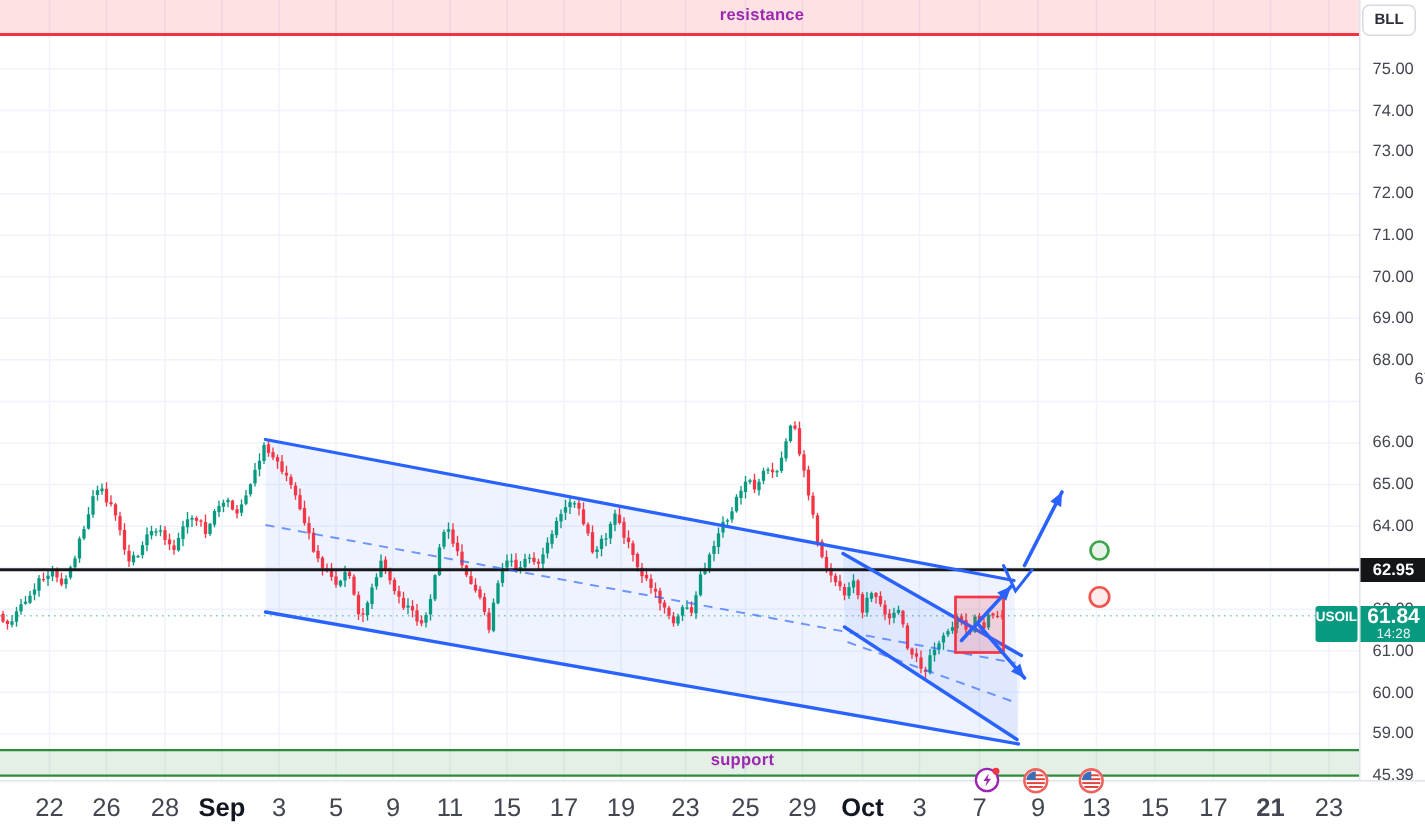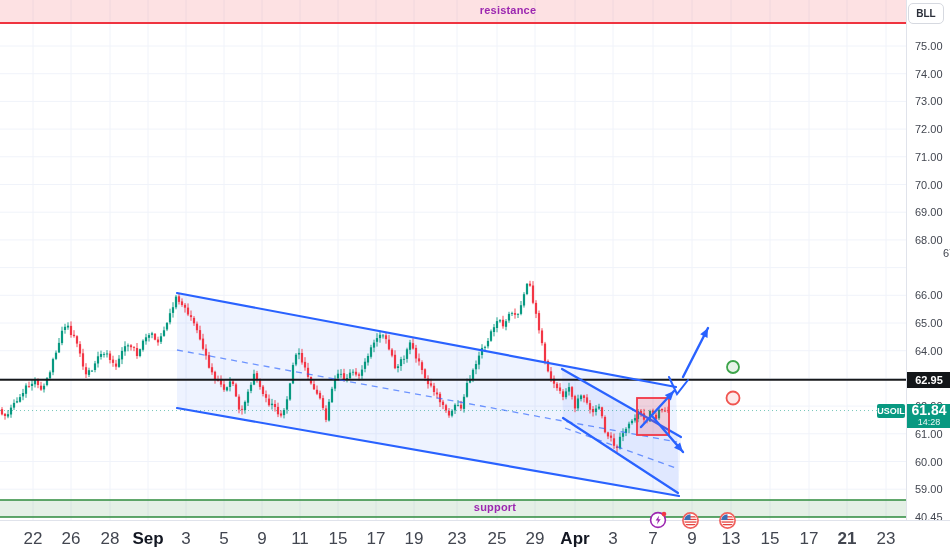--- a/index.html
+++ b/index.html
@@ -1,21 +1,21 @@
 <!DOCTYPE html>
 <html><head>
 <meta charset="utf-8">
 <style>
   html,body{margin:0;padding:0;background:#fff;}
   .stage{position:relative;width:950px;height:550px;background:#fff;overflow:hidden;
          font-family:"Liberation Sans",sans-serif;}
   #plot{position:absolute;left:0;top:0;z-index:1;}
   .zone-label{position:absolute;z-index:3;font-size:11px;font-weight:700;color:#9c27b0;
               transform:translateX(-50%);letter-spacing:.2px;}
-  #usoil-tag{position:absolute;left:877px;width:28px;height:14px;z-index:3;background:#089981;
+  #usoil-tag{position:absolute;left:877px;width:28px;height:24px;z-index:3;background:#089981;
              color:#fff;font-size:9px;font-weight:700;text-align:center;line-height:14px;border-radius:2px;}
   #price-axis{position:absolute;left:906px;top:0;width:44px;height:520px;background:#fff;
               border-left:1px solid #e0e3eb;z-index:2;}
   .ylab{position:absolute;left:8px;font-size:11px;color:#424650;}
   #level-tag{position:absolute;left:0;right:0;height:16px;line-height:16px;background:#131619;
              color:#fff;font-size:11px;font-weight:600;text-align:center;z-index:4;}
   #last-tag{position:absolute;left:0;right:0;background:#089981;color:#fff;text-align:center;z-index:4;
             padding-bottom:1px;}
   #last-tag .p{font-size:14px;font-weight:700;line-height:13px;}
   #last-tag .c{font-size:9px;line-height:10px;opacity:.92;}
@@ -578,21 +578,21 @@
       <div class="ylab" style="top: 233.9px;">68.00</div>
       <div class="ylab" style="top: 247px; margin-left: 28px;">67.00</div>
       <div class="ylab" style="top: 289.3px;">66.00</div>
       <div class="ylab" style="top: 317px;">65.00</div>
       <div class="ylab" style="top: 344.7px;">64.00</div>
       <div class="ylab" style="top: 372.4px;">63.00</div>
       <div class="ylab" style="top: 400.1px;">62.00</div>
       <div class="ylab" style="top: 427.8px;">61.00</div>
       <div class="ylab" style="top: 455.5px;">60.00</div>
       <div class="ylab" style="top: 483.2px;">59.00</div>
-      <div class="ylab" style="top: 510.9px;">40.45</div>
+      <div class="ylab" style="top: 510.9px;">45.39</div>
       <div id="level-tag" style="top: 371.785px;">62.95</div>
       <div id="last-tag" style="top: 403.532px;">
       <div class="p">61.84</div>
       <div class="c">14:28</div>
     </div>
     </div>
 
   <div id="time-axis">
       <div class="xlab" style="left: 33px;">22</div>
       <div class="xlab" style="left: 71px;">26</div>
@@ -601,21 +601,21 @@
       <div class="xlab" style="left: 186px;">3</div>
       <div class="xlab" style="left: 224px;">5</div>
       <div class="xlab" style="left: 262px;">9</div>
       <div class="xlab" style="left: 300px;">11</div>
       <div class="xlab" style="left: 338px;">15</div>
       <div class="xlab" style="left: 376px;">17</div>
       <div class="xlab" style="left: 414px;">19</div>
       <div class="xlab" style="left: 457px;">23</div>
       <div class="xlab" style="left: 497px;">25</div>
       <div class="xlab" style="left: 535px;">29</div>
-      <div class="xlab major" style="left: 575px;">Apr</div>
+      <div class="xlab major" style="left: 575px;">Oct</div>
       <div class="xlab" style="left: 613px;">3</div>
       <div class="xlab" style="left: 653px;">7</div>
       <div class="xlab" style="left: 692px;">9</div>
       <div class="xlab" style="left: 731px;">13</div>
       <div class="xlab" style="left: 770px;">15</div>
       <div class="xlab" style="left: 809px;">17</div>
       <div class="xlab" style="left: 847px; font-weight: bold;">21</div>
       <div class="xlab" style="left: 886px;">23</div>
     </div>
 

